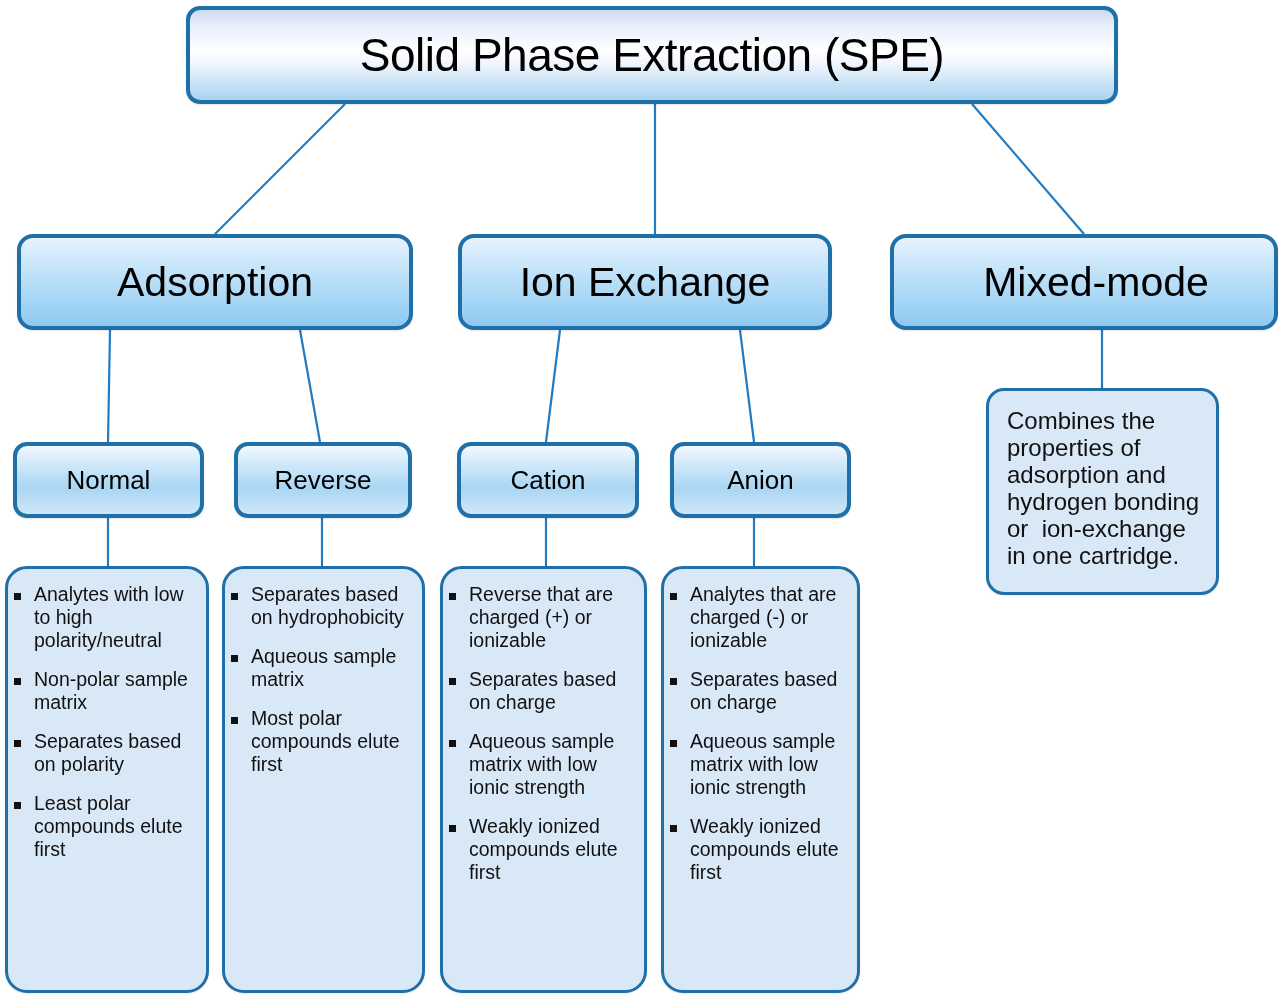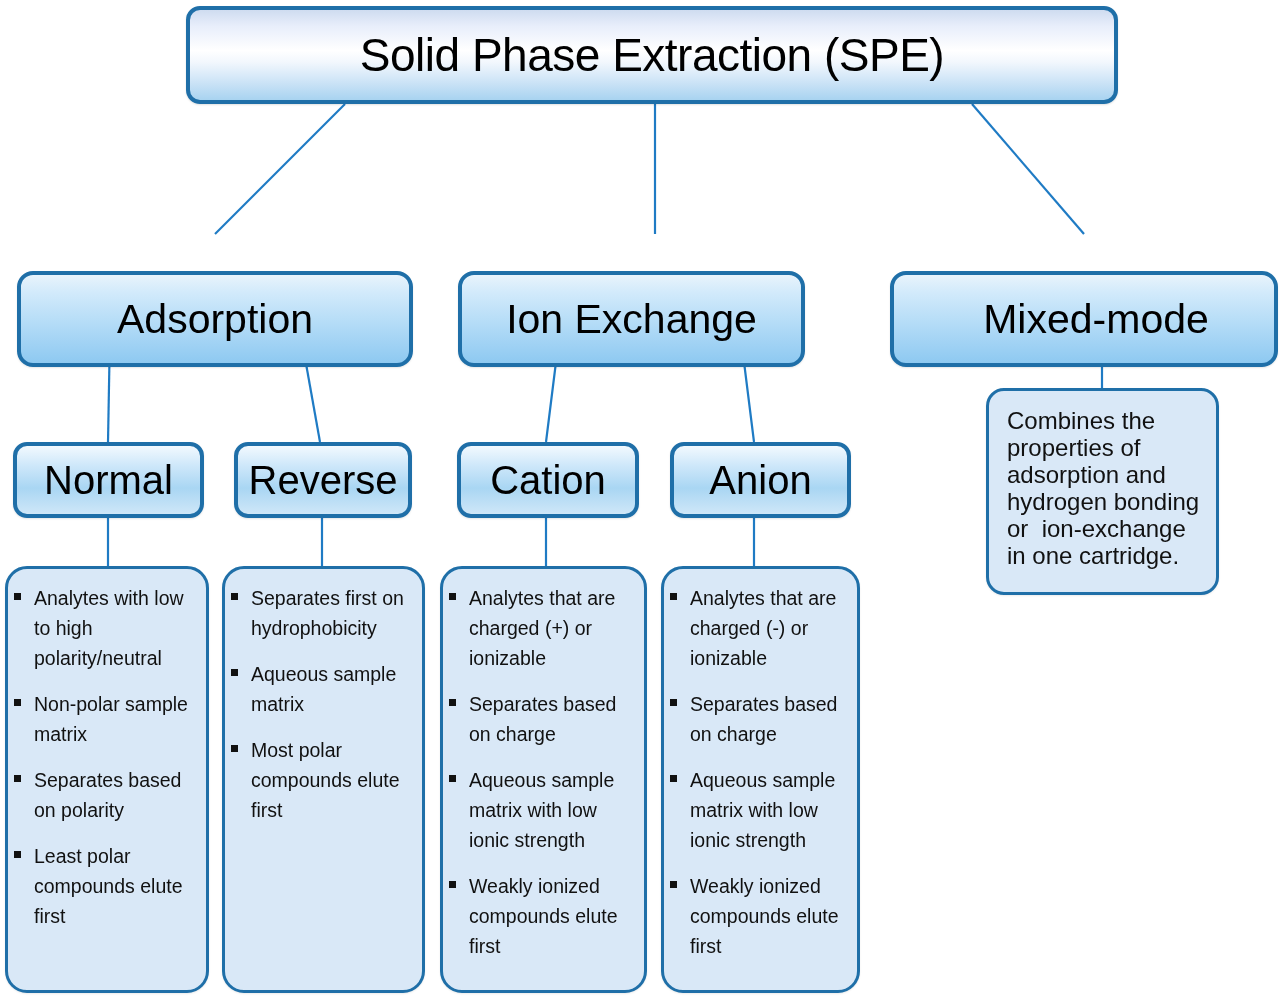--- a/index.html
+++ b/index.html
@@ -30,54 +30,53 @@
     white-space:nowrap;
   }
 
   
   .lvl2{
     height:96px;
     border:4px solid #1F6FA8;border-radius:16px;
     background:linear-gradient(to bottom,
         #e8f3fc 0%, #d2eafb 20%, #b4dcf7 55%, #8ec9f1 100%);
     box-shadow:0 1px 2px rgba(0,0,0,.10);
-    margin-top:37px;
   }
   .lvl2 .label{font-size:41px;color:#000;white-space:nowrap;}
   .n-adsorption{left:17px;top:234px;width:396px;}
-  .n-ionexchange{left:458px;top:234px;width:347px;justify-content:center;}
+  .n-ionexchange{left:458px;top:234px;width:374px;justify-content:center;}
   .n-mixedmode{left:890px;top:234px;width:388px;padding-left:24px;}
 
   
   .lvl3{
     height:76px;
     border:4px solid #1F6FA8;border-radius:14px;
     background:linear-gradient(to bottom,
         #f2f9fe 0%, #cfe8fa 28%, #a9d6f3 62%, #cfe7f8 100%);
     box-shadow:0 1px 2px rgba(0,0,0,.10);
   }
-  .lvl3 .label{font-size:40px;color:#000;white-space:nowrap;}
+  .lvl3 .label{font-size:26px;color:#000;white-space:nowrap;}
   .n-normal{left:13px;top:442px;width:191px;}
   .n-reverse{left:234px;top:442px;width:178px;}
   .n-cation{left:457px;top:442px;width:182px;justify-content:center;}
   .n-anion{left:670px;top:442px;width:181px;}
 
   
   .bullets{
     border:3px solid #1F6FA8;border-radius:22px;
     background:#d9e8f7;
     display:block;
     padding:14px 8px 10px 6px;
     box-shadow:0 1px 2px rgba(0,0,0,.08);
   }
   .bullets ul{list-style:none;margin:0;padding:0;}
   .bullets li{
     display:flex;align-items:flex-start;
     margin:0 0 16px 0;
-    font-size:19.5px;line-height:30px;color:#111;
+    font-size:19.5px;line-height:23px;color:#111;
   }
   .bullets li:last-child{margin-bottom:0;}
   .bullets .bullet{
     flex:0 0 auto;width:13px;margin-top:8px;margin-right:7px;
     color:#111;font-size:11px;line-height:11px;
   }
   .bullets .bullet::before{
     content:"";display:inline-block;width:7px;height:7px;background:#111;
   }
   .bullets .btxt{flex:1 1 auto;}
@@ -169,37 +168,37 @@
         <li>
           <span class="bullet"></span>
           <span class="btxt">Least polar compounds elute first</span>
         </li>
       </ul>
   </div>
   <div class="node bullets b-reverse">
     <ul>
         <li>
           <span class="bullet"></span>
-          <span class="btxt">Separates first on hydrophobicity</span>
+          <span class="btxt">Separates based on hydrophobicity</span>
         </li>
         <li>
           <span class="bullet"></span>
           <span class="btxt">Aqueous sample matrix</span>
         </li>
         <li>
           <span class="bullet"></span>
           <span class="btxt">Most polar compounds elute first</span>
         </li>
       </ul>
   </div>
   <div class="node bullets b-cation">
     <ul>
         <li>
           <span class="bullet"></span>
-          <span class="btxt">Analytes that are charged (+) or ionizable</span>
+          <span class="btxt">Reverse that are charged (+) or ionizable</span>
         </li>
         <li>
           <span class="bullet"></span>
           <span class="btxt">Separates based on charge</span>
         </li>
         <li>
           <span class="bullet"></span>
           <span class="btxt">Aqueous sample matrix with low ionic strength</span>
         </li>
         <li>

